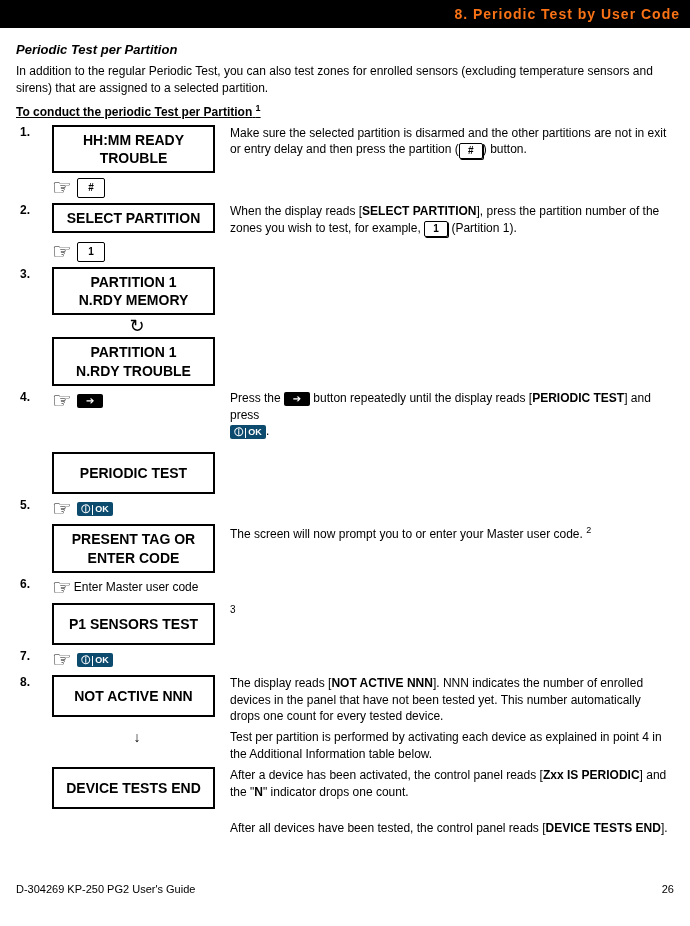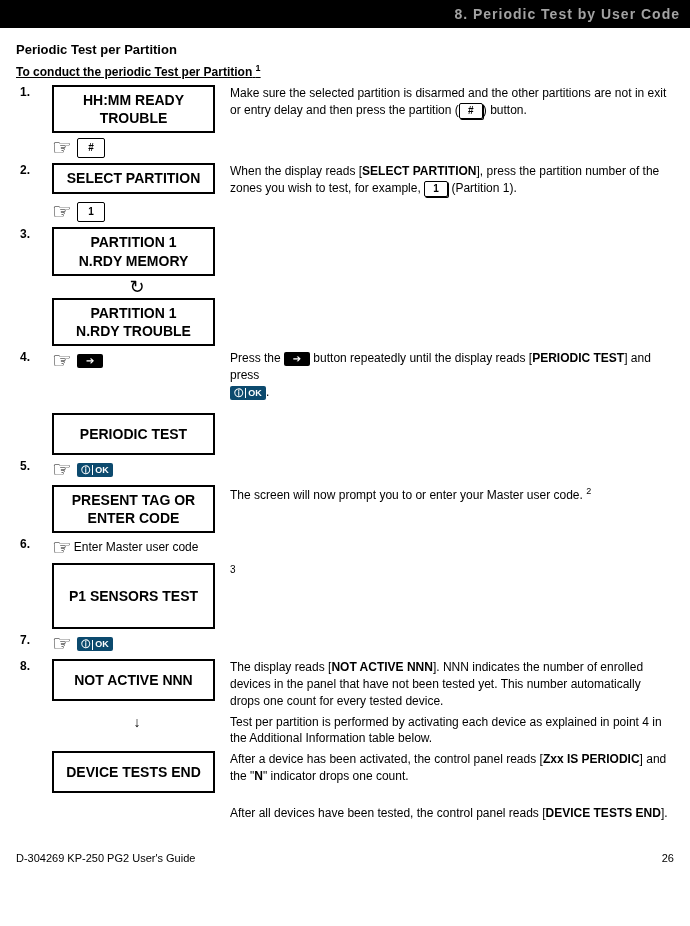--- a/index.html
+++ b/index.html
@@ -6,34 +6,35 @@
     margin: 0;
     padding: 0;
     font-family: Arial, Helvetica, sans-serif;
     font-size: 12px;
     background: #fff;
     color: #000;
     width: 690px;
   }
   .header-bar {
     background: #000;
-    color: #a3a3a3;
+    color: #f97316;
     font-weight: bold;
     font-size: 14px;
     letter-spacing: 1px;
     text-align: right;
     padding: 6px 10px;
   }
   .page {
     padding: 10px 16px 6px 16px;
   }
   .section-title {
     font-weight: bold;
     font-size: 13px;
     margin: 4px 0 6px 0;
+    font-style: italic;
   }
   .intro {
     font-size: 12px;
     line-height: 1.4;
     margin-bottom: 4px;
   }
   .proc-title {
     font-weight: bold;
     font-size: 12px;
     margin: 6px 0 4px 0;
@@ -141,35 +142,36 @@
   }
   .action-row {
     padding: 2px 0 6px 0;
   }
   .footer {
     display: flex;
     justify-content: space-between;
     padding: 6px 16px 8px 16px;
     font-size: 11px;
     border-top: 0;
-    margin-top: 16px;
+    margin-top: 32px;
   }
   .inline-key-wrap {
     display:inline-block;
     vertical-align: middle;
   }
 </style>
 </head>
 <body>
 
 <div class="header-bar">8. Periodic Test by User Code</div>
 
 <div class="page">
 
   <div class="section-title">Periodic Test per Partition</div>
+  <div class="intro">In addition to the regular Periodic Test, you can also test zones for enrolled sensors (excluding temperature sensors and sirens) that are assigned to a selected partition.</div>
   <div class="proc-title">
     <span>To conduct the periodic Test per Partition</span>
     <span class="sup">1</span>
   </div>
 
   <table class="steps">
 
     <tbody>
         <tr>
       <td class="num">1.</td>
@@ -257,21 +259,21 @@
     <tr>
       <td class="num">6.</td>
       <td class="disp">
         <span class="hand">☞</span><span>Enter Master user code</span>
       </td>
       <td></td>
     </tr>
     <tr>
       <td></td>
       <td class="disp">
-        <div class="display-box" style="padding:22px 2px;">P1 SENSORS TEST</div>
+        <div class="display-box" style="padding:10px 2px;">P1 SENSORS TEST</div>
       </td>
       <td class="desc" style="vertical-align:top;">
         <span class="sup" style="font-size:10px;">3</span>
       </td>
     </tr>
 
     <tr>
       <td class="num">7.</td>
       <td class="disp action-row">
         <span class="hand">☞</span>

